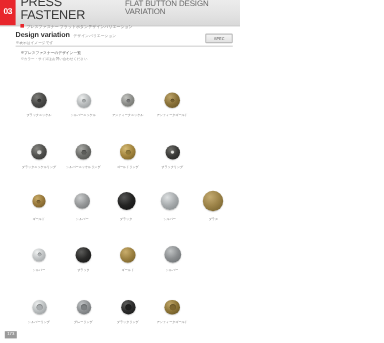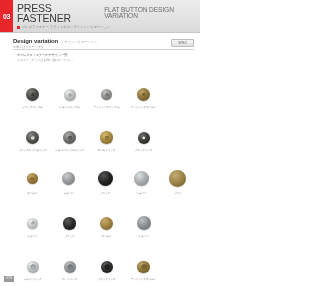--- a/index.html
+++ b/index.html
@@ -11,21 +11,21 @@
   }
   #page {
     position: relative;
     width: 200px; height: 286px;
     background: #ffffff;
   }
 
   
   #header {
     position: relative;
-    height: 33px;
+    height: 22px;
     background: linear-gradient(to bottom, #ececec 0%, #e3e3e3 55%, #d9d9d9 100%);
     border-bottom: 1px solid #c8c8c8;
     display: flex;
     align-items: stretch;
   }
   #chapter-badge {
     width: 13px;
     background: #e8262c;
     color: #ffffff;
     display: flex;

